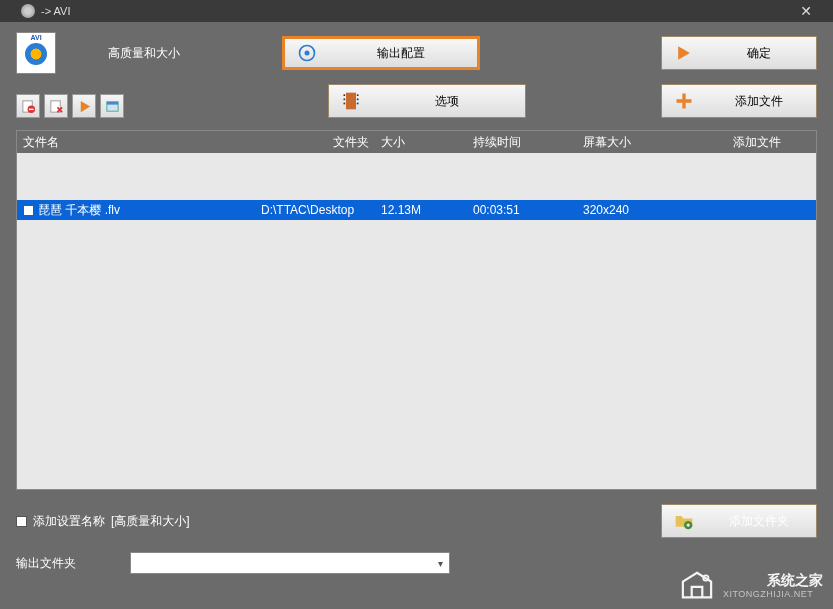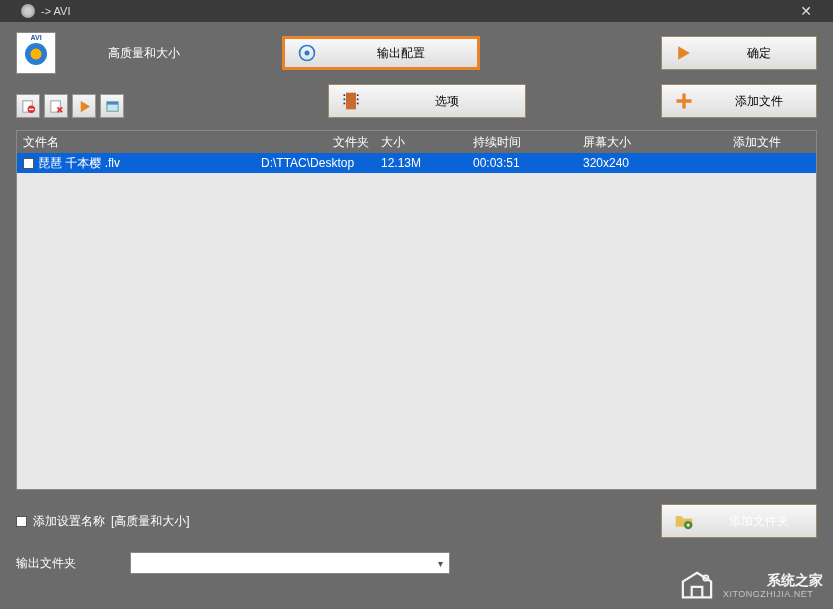--- a/index.html
+++ b/index.html
@@ -27,21 +27,21 @@
 .tool { width: 24px; height: 24px; background: linear-gradient(#f5f5f5, #ddd); border: 1px solid #999; display: flex; align-items: center; justify-content: center; cursor: pointer; }
 .tool svg { width: 15px; height: 15px; }
 .right-slot { margin-left: auto; }
 
 .table-area { margin: 0 16px; border: 1px solid #888; background: #f9a8d4; height: 360px; display: flex; flex-direction: column; }
 .thead { display: flex; background: #6b6b6b; color: #fff; font-size: 12px; height: 22px; align-items: center; }
 .th { padding: 0 6px; }
 .th1 { width: 238px; } .th2 { width: 120px; text-align: right; } .th3 { width: 92px; } .th4 { width: 110px; } .th5 { width: 150px; } .th6 { flex: 1; }
 .tbody { flex: 1; overflow: auto; background: #e8e8e8; }
 .trow { display: flex; height: 20px; align-items: center; font-size: 12px; }
-.trow.selected { background: #0a64d8; color: #fff; }
+.trow.selected { background: #0a64d8; color: #fff; margin-top: 47px; }
 .td { padding: 0 6px; }
 .td1 { width: 238px; display: flex; align-items: center; gap: 4px; }
 .td2 { width: 120px; } .td3 { width: 92px; } .td4 { width: 110px; } .td5 { width: 150px; } .td6 { flex: 1; }
 .chk { width: 11px; height: 11px; background: #fff; border: 1px solid #555; display: inline-block; }
 
 .bottom1 { display: flex; align-items: center; padding: 14px 16px 6px 16px; color: #fff; font-size: 12px; gap: 6px; }
 .bottom2 { display: flex; align-items: center; padding: 8px 16px 12px 16px; color: #fff; font-size: 12px; gap: 14px; }
 .select { width: 320px; height: 22px; background: #fff; border: 1px solid #888; font-size: 12px; padding: 0 6px; display: flex; align-items: center; justify-content: space-between; cursor: pointer; }
 .select .chev { font-size: 10px; color: #555; }
 

